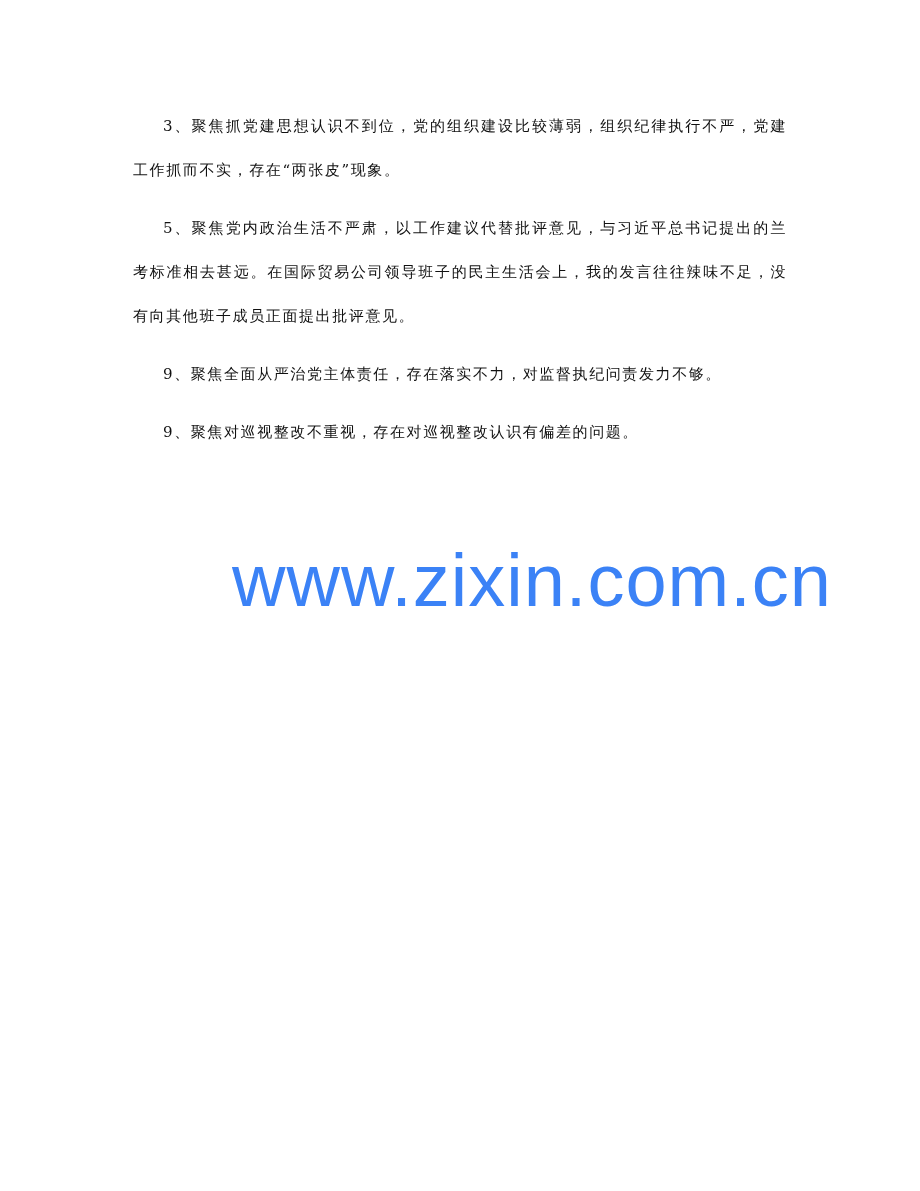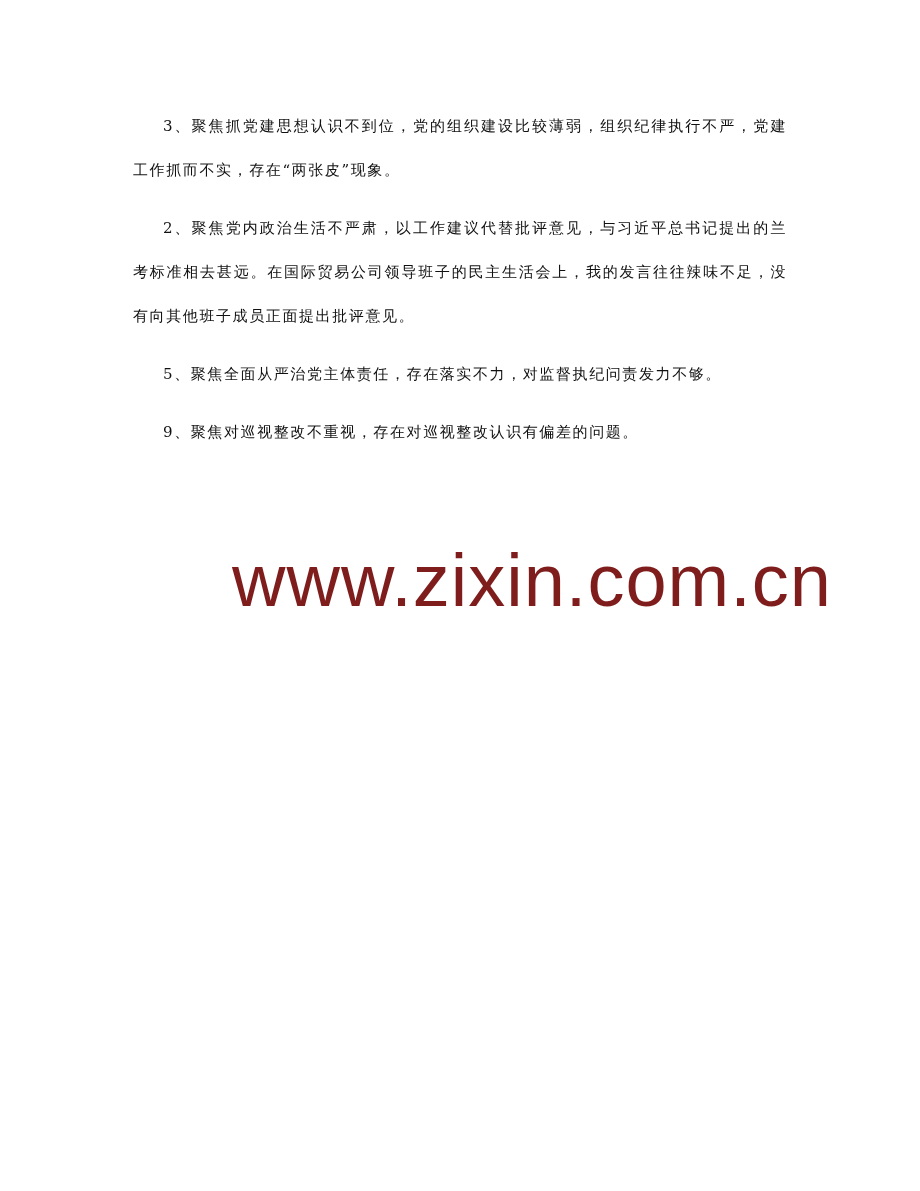--- a/index.html
+++ b/index.html
@@ -42,34 +42,34 @@
     .para.heading {
       margin-top: 0;
     }
     .watermark {
       position: absolute;
       left: 232px;
       top: 538px;
       font-family: "Liberation Sans", "DejaVu Sans", sans-serif;
       font-size: 74px;
       letter-spacing: 1px;
-      color: #7f1d1d;
+      color: #3b82f6;
       z-index: 0;
       pointer-events: none;
       white-space: nowrap;
     }
     .content { z-index: 1; }
   </style>
 </head>
 <body>
 
 <div class="page">
 
   <div class="watermark">www.zixin.com.cn</div>
 
   <div class="content">
     <p class="para">3、聚焦抓党建思想认识不到位，党的组织建设比较薄弱，组织纪律执行不严，党建工作抓而不实，存在“两张皮”现象。</p>
-    <p class="para">2、聚焦党内政治生活不严肃，以工作建议代替批评意见，与习近平总书记提出的兰考标准相去甚远。在国际贸易公司领导班子的民主生活会上，我的发言往往辣味不足，没有向其他班子成员正面提出批评意见。</p>
-    <p class="para">5、聚焦全面从严治党主体责任，存在落实不力，对监督执纪问责发力不够。</p>
+    <p class="para">5、聚焦党内政治生活不严肃，以工作建议代替批评意见，与习近平总书记提出的兰考标准相去甚远。在国际贸易公司领导班子的民主生活会上，我的发言往往辣味不足，没有向其他班子成员正面提出批评意见。</p>
+    <p class="para">9、聚焦全面从严治党主体责任，存在落实不力，对监督执纪问责发力不够。</p>
     <p class="para">9、聚焦对巡视整改不重视，存在对巡视整改认识有偏差的问题。</p>
   </div>
 
 </div>
 
 </body></html>

